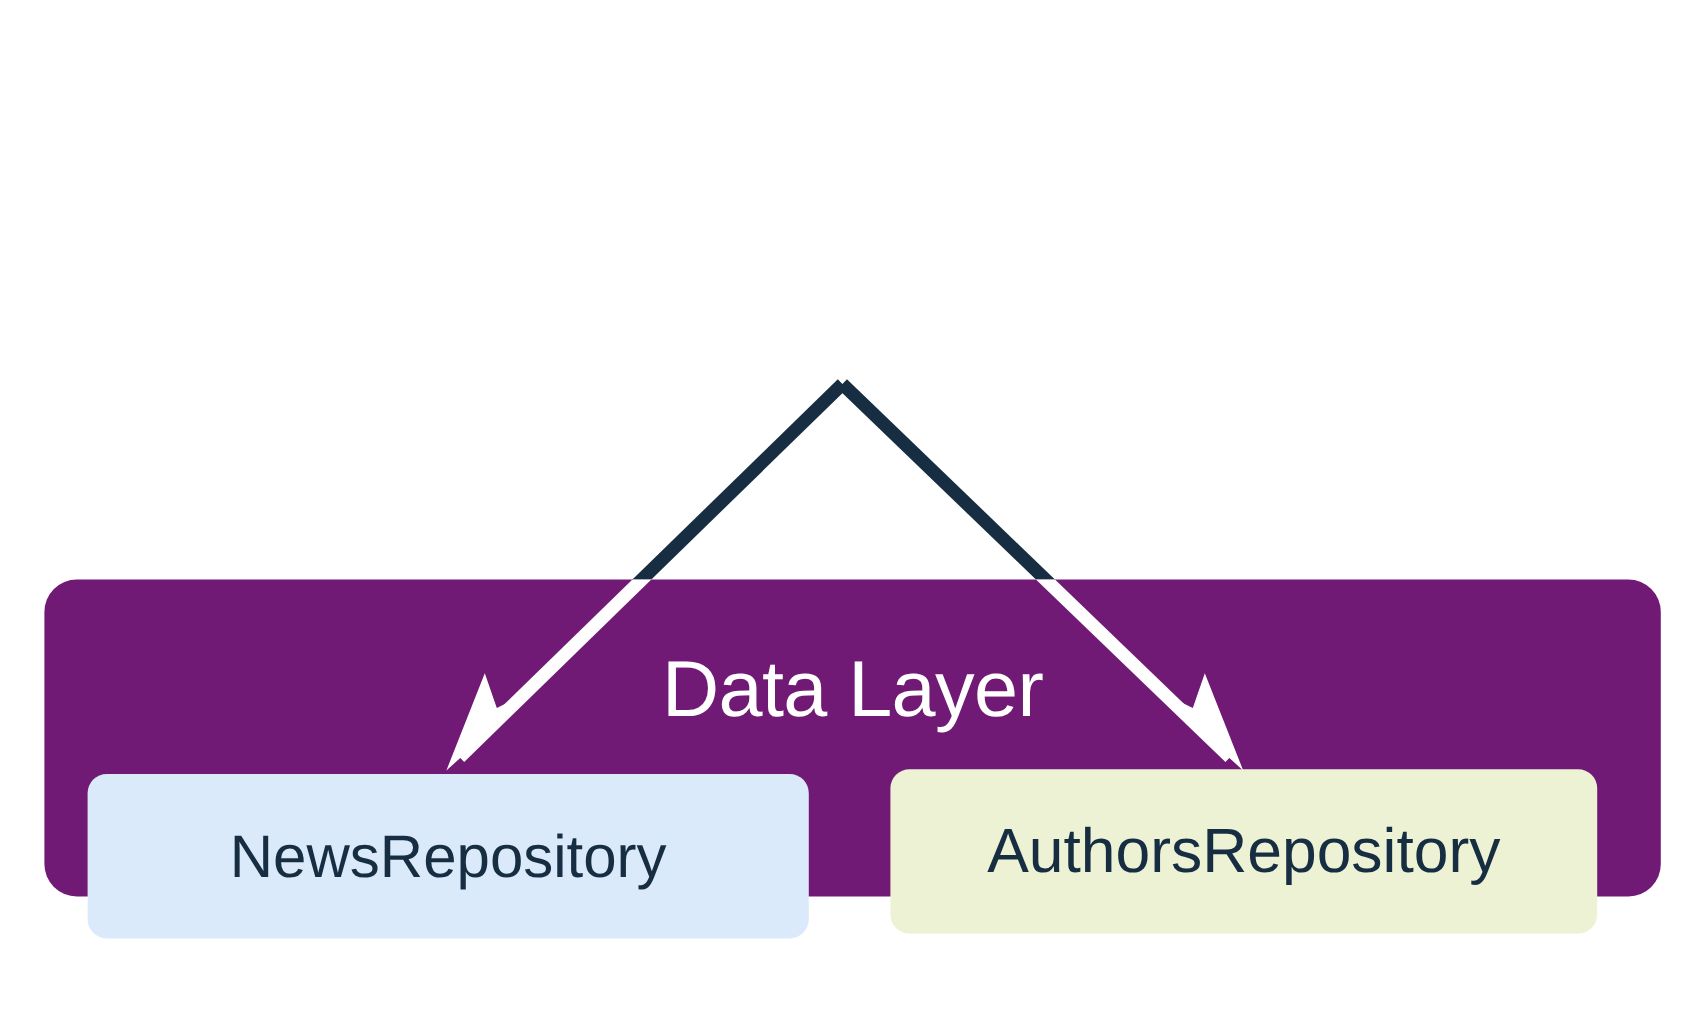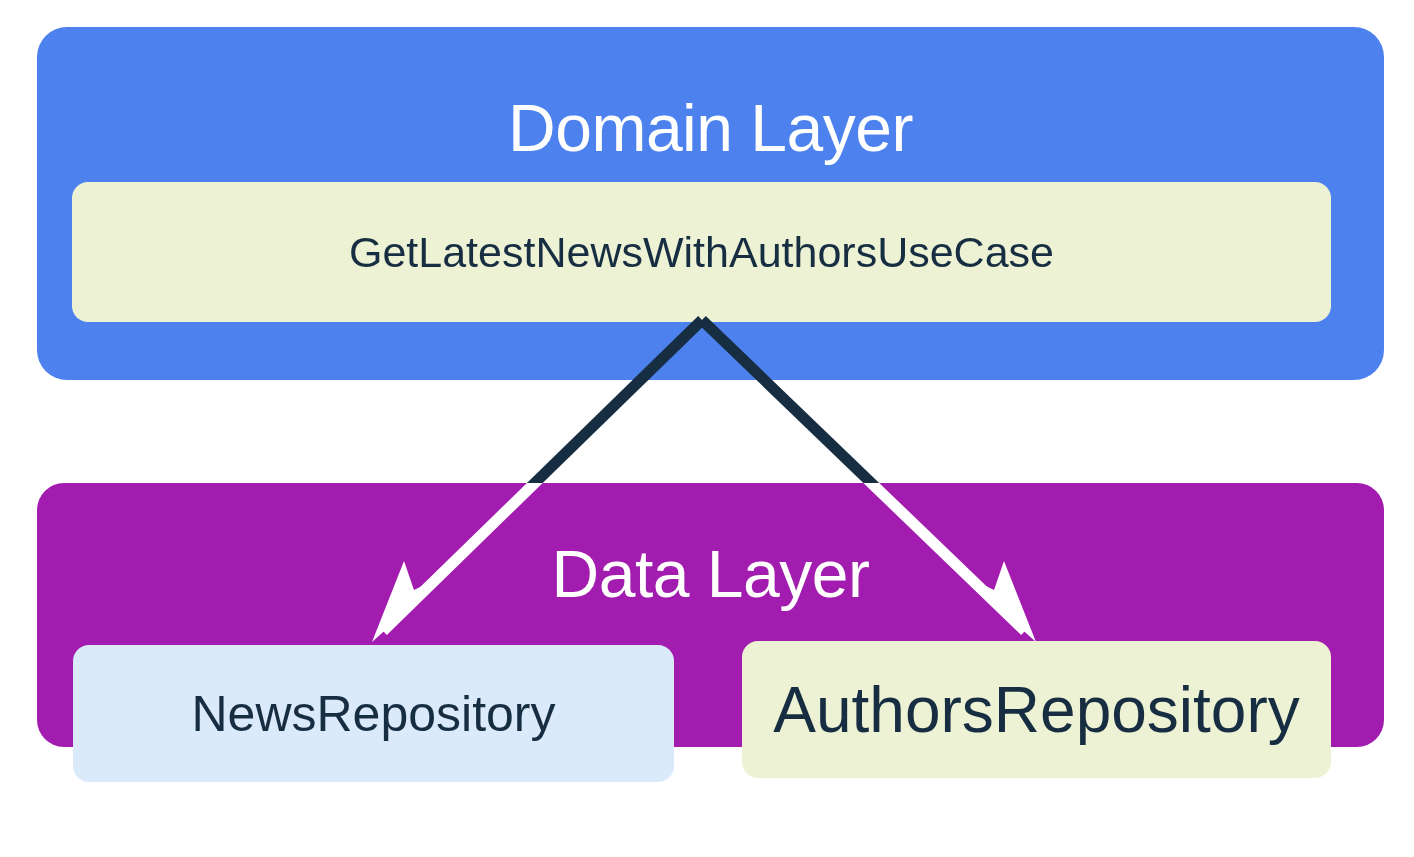--- a/index.html
+++ b/index.html
@@ -32,21 +32,21 @@
     width: 1347px;
     height: 353px;
     background: #4d82ee;
     border-radius: 30px;
   }
   #data-layer {
     left: 37px;
     top: 483px;
     width: 1347px;
     height: 264px;
-    background: #a21caf;
+    background: #701a75;
     border-radius: 27px;
   }
 
   
   .layer-title {
     position: absolute;
     left: 0;
     width: 100%;
     text-align: center;
     color: #ffffff;
@@ -87,46 +87,39 @@
     height: 137px;
     background: #daeafb;
     font-size: 50px;
   }
   #authors-repository-card {
     left: 705px;
     top: 158px;
     width: 589px;
     height: 137px;
     background: #ecf2d3;
-    font-size: 64px;
+    font-size: 52px;
   }
   .card-label { display: block; }
 
   
   #arrow-layer {
     position: absolute;
     left: 0;
     top: 0;
     width: 1414px;
     height: 857px;
     pointer-events: none;
   }
 </style>
 </head>
 <body>
 
 <div id="diagram">
 
-  <div class="layer" id="domain-layer">
-    <div class="layer-title" id="domain-layer-title">Domain Layer</div>
-
-    <div class="card" id="usecase-card">
-      <span class="card-label">GetLatestNewsWithAuthorsUseCase</span>
-    </div>
-  </div>
 
   <div class="layer" id="data-layer">
     <div class="layer-title" id="data-layer-title">Data Layer</div>
 
     <div class="card" id="news-repository-card">
       <span class="card-label">NewsRepository</span>
     </div>
 
     <div class="card" id="authors-repository-card">
       <span class="card-label">AuthorsRepository</span>

